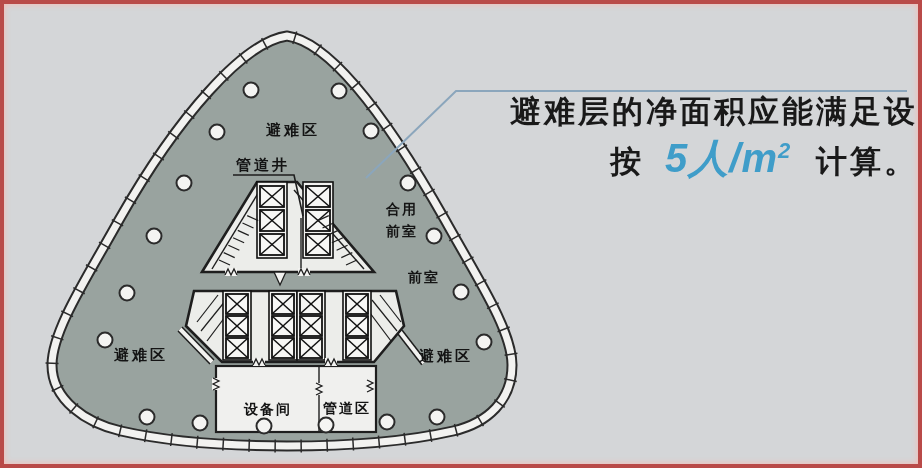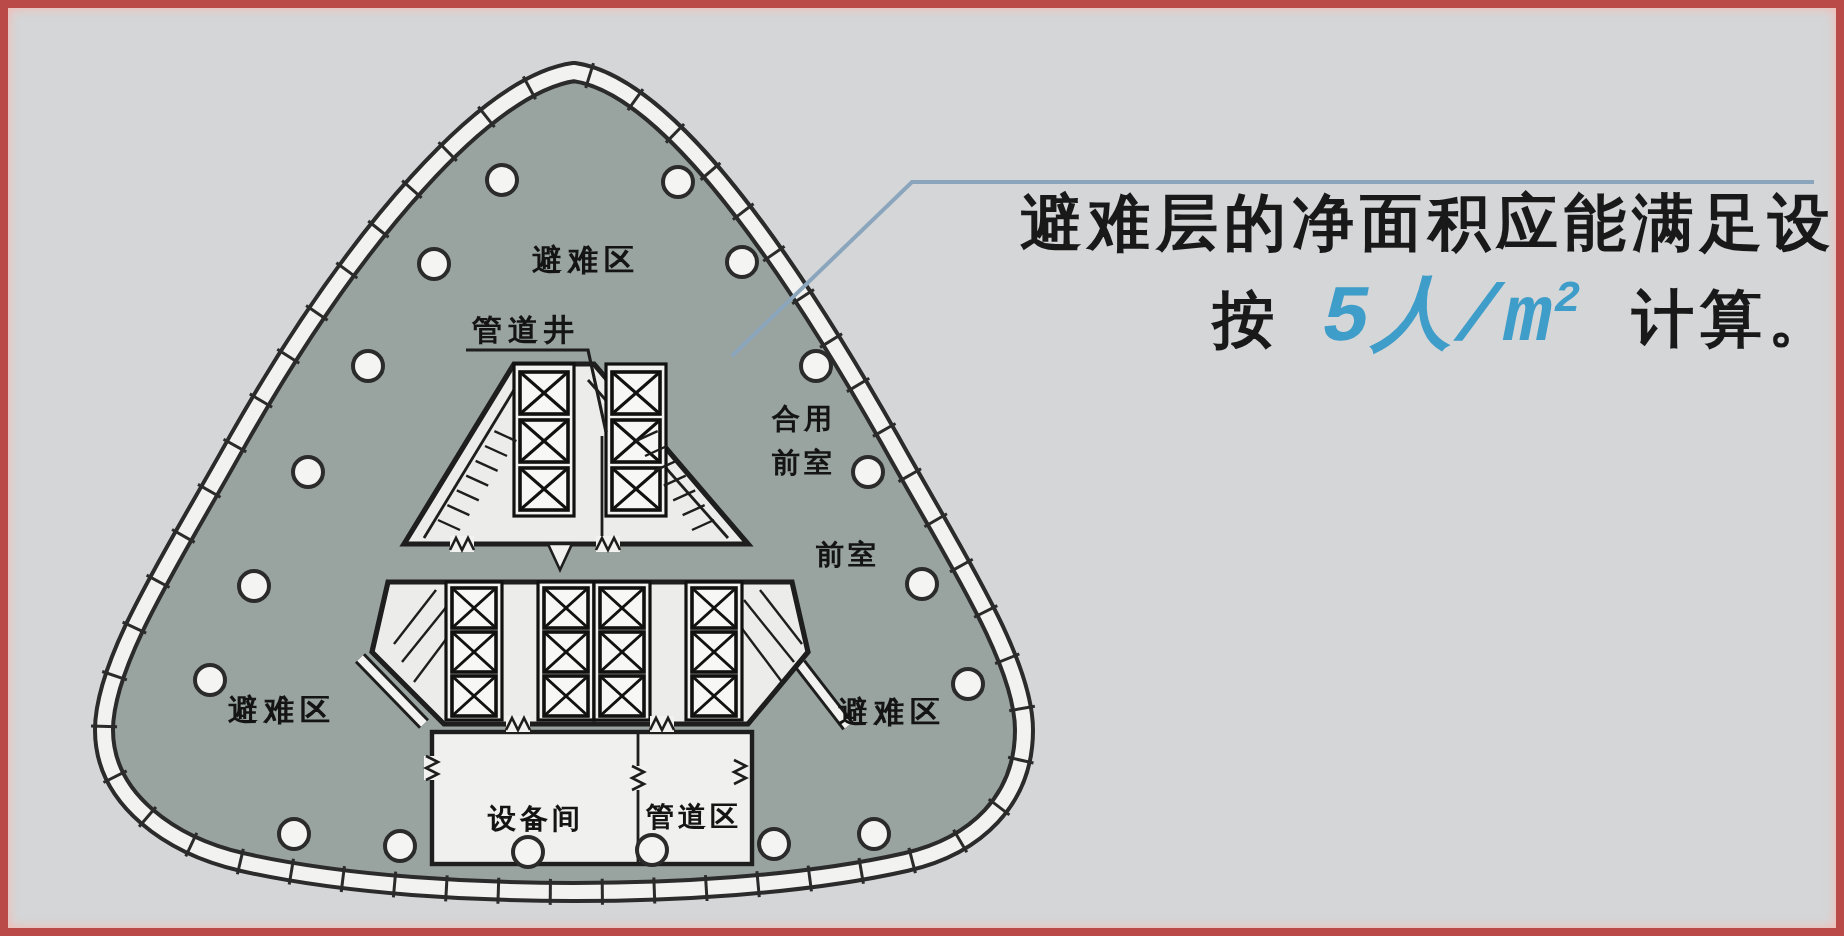--- a/index.html
+++ b/index.html
@@ -35,21 +35,21 @@
   .lbl-sm{font-size:14px;letter-spacing:2px;}
   .note{
     position:absolute;left:452px;top:88px;width:462px;
     font-family:"Liberation Serif",serif;
     font-size:31px;line-height:39px;font-weight:600;
     letter-spacing:3px;color:#191919;
   }
   .note-line{white-space:nowrap;text-align:right;}
   .line3 .hl{
     color:#3f9dc9;
-    font-family:Liberation Mono, monospace;
+    font-family:Liberation Sans, sans-serif;
     font-style:italic;font-weight:bold;
     font-size:40px;letter-spacing:1px;
     margin:0 10px;
   }
   .line3 .hl sup{font-size:22px;font-style:italic;}
   .line3 .suffix{margin-left:4px;}
 </style>
 </head>
 <body>
 

